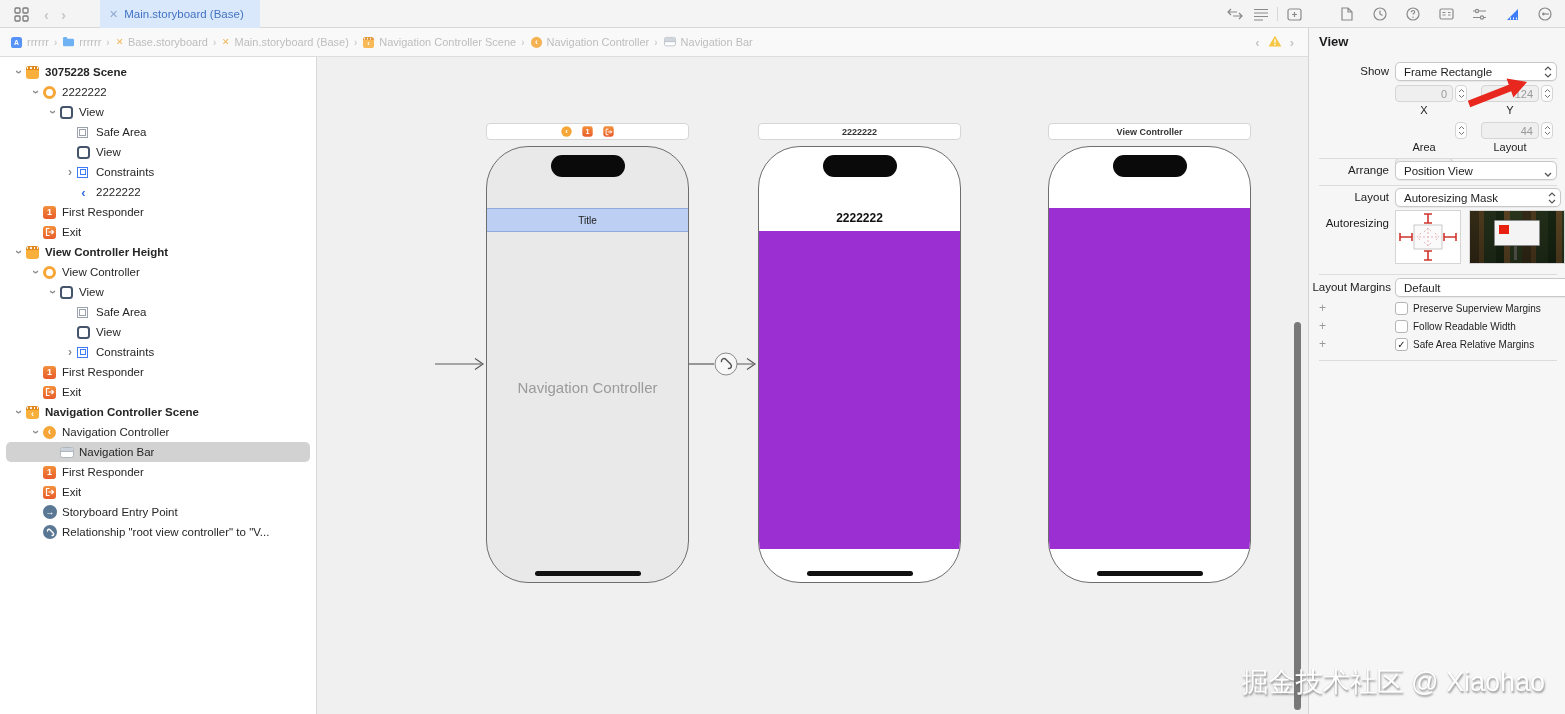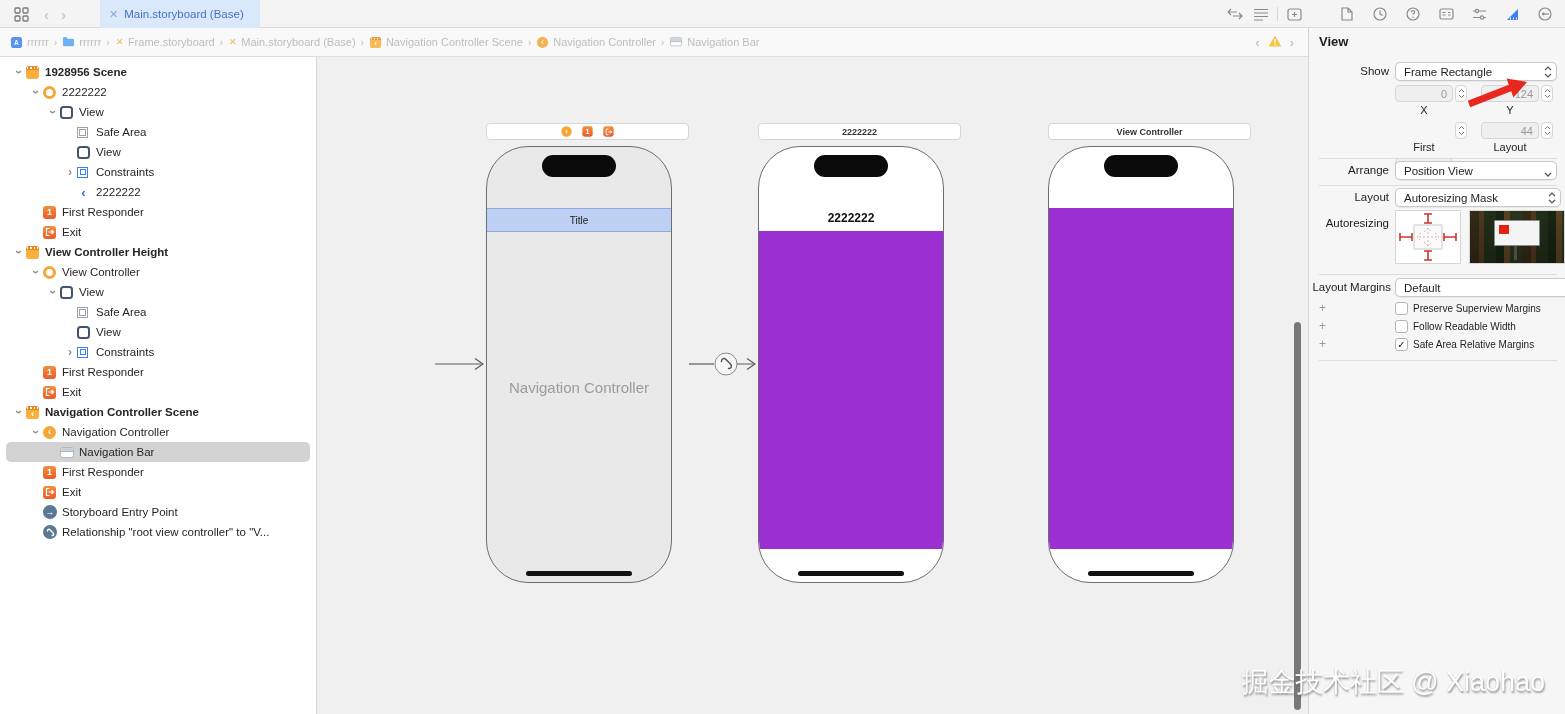--- a/index.html
+++ b/index.html
@@ -68,21 +68,21 @@
   .xic-folder { width:13px; height:9px; background:#58A6F2; border-radius:1.5px; position:relative; margin-top:2px; }
   .xic-folder::before { content:''; position:absolute; top:-2.5px; left:0; width:5px; height:3px; background:#58A6F2; border-radius:1.5px 1.5px 0 0; }
   .xic-sb { color:#F2A93B; font-weight:700; font-size:11px; }
   .xic-navbar { width:14px; height:11px; border:1px solid #AEB6C0; border-radius:2.5px; background:#fff; position:relative; overflow:hidden; }
   .xic-navbar::before { content:''; position:absolute; top:0; left:0; right:0; height:3.5px; background:#CBD1D9; border-bottom:1px solid #AEB6C0; }
 
   
   .scene-header { position:absolute; height:17px; width:203px; background:#fff; border:1px solid #D6D6D6;
     border-radius:4px; display:flex; align-items:center; justify-content:center; gap:8px;
     font-size:9px; font-weight:700; color:#333; }
-  .phone { position:absolute; width:186px; height:437px; border:1px solid #6E6E6E; border-radius:42px;
+  .phone { position:absolute; width:203px; height:437px; border:1px solid #6E6E6E; border-radius:42px;
     overflow:hidden; background:#fff; }
   .phone .island { position:absolute; top:8px; left:50%; transform:translateX(-50%); width:74px; height:22px;
     border-radius:11px; background:#0A0A0A; }
   .phone .home { position:absolute; bottom:6px; left:50%; transform:translateX(-50%); width:106px; height:5px;
     border-radius:3px; background:#111; }
   .phone1 { background:#E9E9E9; }
   .p1-navbar { position:absolute; top:61px; left:0; right:0; height:24px; background:#BDCFF3;
     border-top:1px solid #91A9DC; border-bottom:1px solid #91A9DC; display:flex; align-items:center;
     justify-content:center; font-size:10px; color:#1B1B1B; }
   .p1-label { position:absolute; top:232px; left:0; right:0; text-align:center; font-size:15px; color:#9B9B9B; }
@@ -223,21 +223,21 @@
         <span>rrrrrr</span>
       </span>
       <span class="jb-sep">›</span>
       <span class="jb-item">
         <span style="transform: scale(0.85);"><span class="xic xic-folder"></span></span>
         <span>rrrrrr</span>
       </span>
       <span class="jb-sep">›</span>
       <span class="jb-item">
         <span style="transform: scale(0.85);"><span class="xic xic-sb">✕</span></span>
-        <span>Frame.storyboard</span>
+        <span>Base.storyboard</span>
       </span>
       <span class="jb-sep">›</span>
       <span class="jb-item">
         <span style="transform: scale(0.85);"><span class="xic xic-sb">✕</span></span>
         <span>Main.storyboard (Base)</span>
       </span>
       <span class="jb-sep">›</span>
       <span class="jb-item">
         <span style="transform: scale(0.85);"><span class="xic xic-scene xic-navscene">‹</span></span>
         <span>Navigation Controller Scene</span>
@@ -265,21 +265,21 @@
     <span class="jb-chev">›</span>
   </div>
 </div>
 
 <div class="sidebar">
     <div class="orow bold" style="padding-left: 6px;">
       <span class="disc open">›</span>
       <span class="icwrap">
         <span class="xic xic-scene"></span>
       </span>
-      <span class="olabel">1928956 Scene</span>
+      <span class="olabel">3075228 Scene</span>
     </div>
     <div class="orow" style="padding-left: 23px;">
       <span class="disc open">›</span>
       <span class="icwrap">
         <span class="xic xic-vc"></span>
       </span>
       <span class="olabel">2222222</span>
     </div>
     <div class="orow" style="padding-left: 40px;">
       <span class="disc open">›</span>
@@ -547,21 +547,21 @@
       </svg>
   </div>
   <div class="numfield" style="left:172px; top:94px;">
       <span>44</span>
     </div>
   <div class="stepper" style="left:232px; top:94px;">
     <svg width="7" height="11" viewBox="0 0 7 11" fill="none" stroke="#777" stroke-width="1">
         <path d="M1 4 3.5 1.5 6 4M1 7l2.5 2.5L6 7"></path>
       </svg>
   </div>
-  <div class="axis-label" style="left:86px; top:113px;">First</div>
+  <div class="axis-label" style="left:86px; top:113px;">Area</div>
   <div class="axis-label" style="left:172px; top:113px;">Layout</div>
 
   <div class="insp-div" style="top:130px;"></div>
 
   <div class="insp-row-label" style="left:0; top:136px;">Arrange</div>
   <div class="dropdown" style="left:86px; top:133px; width:162px;">
     <span>Position View</span>
     <span class="dd-arrows" style="top:6px;">
       <svg width="8" height="7" viewBox="0 0 8 7" fill="none" stroke="#555" stroke-width="1.3">
           <path d="M1 2l3 3 3-3"></path>

